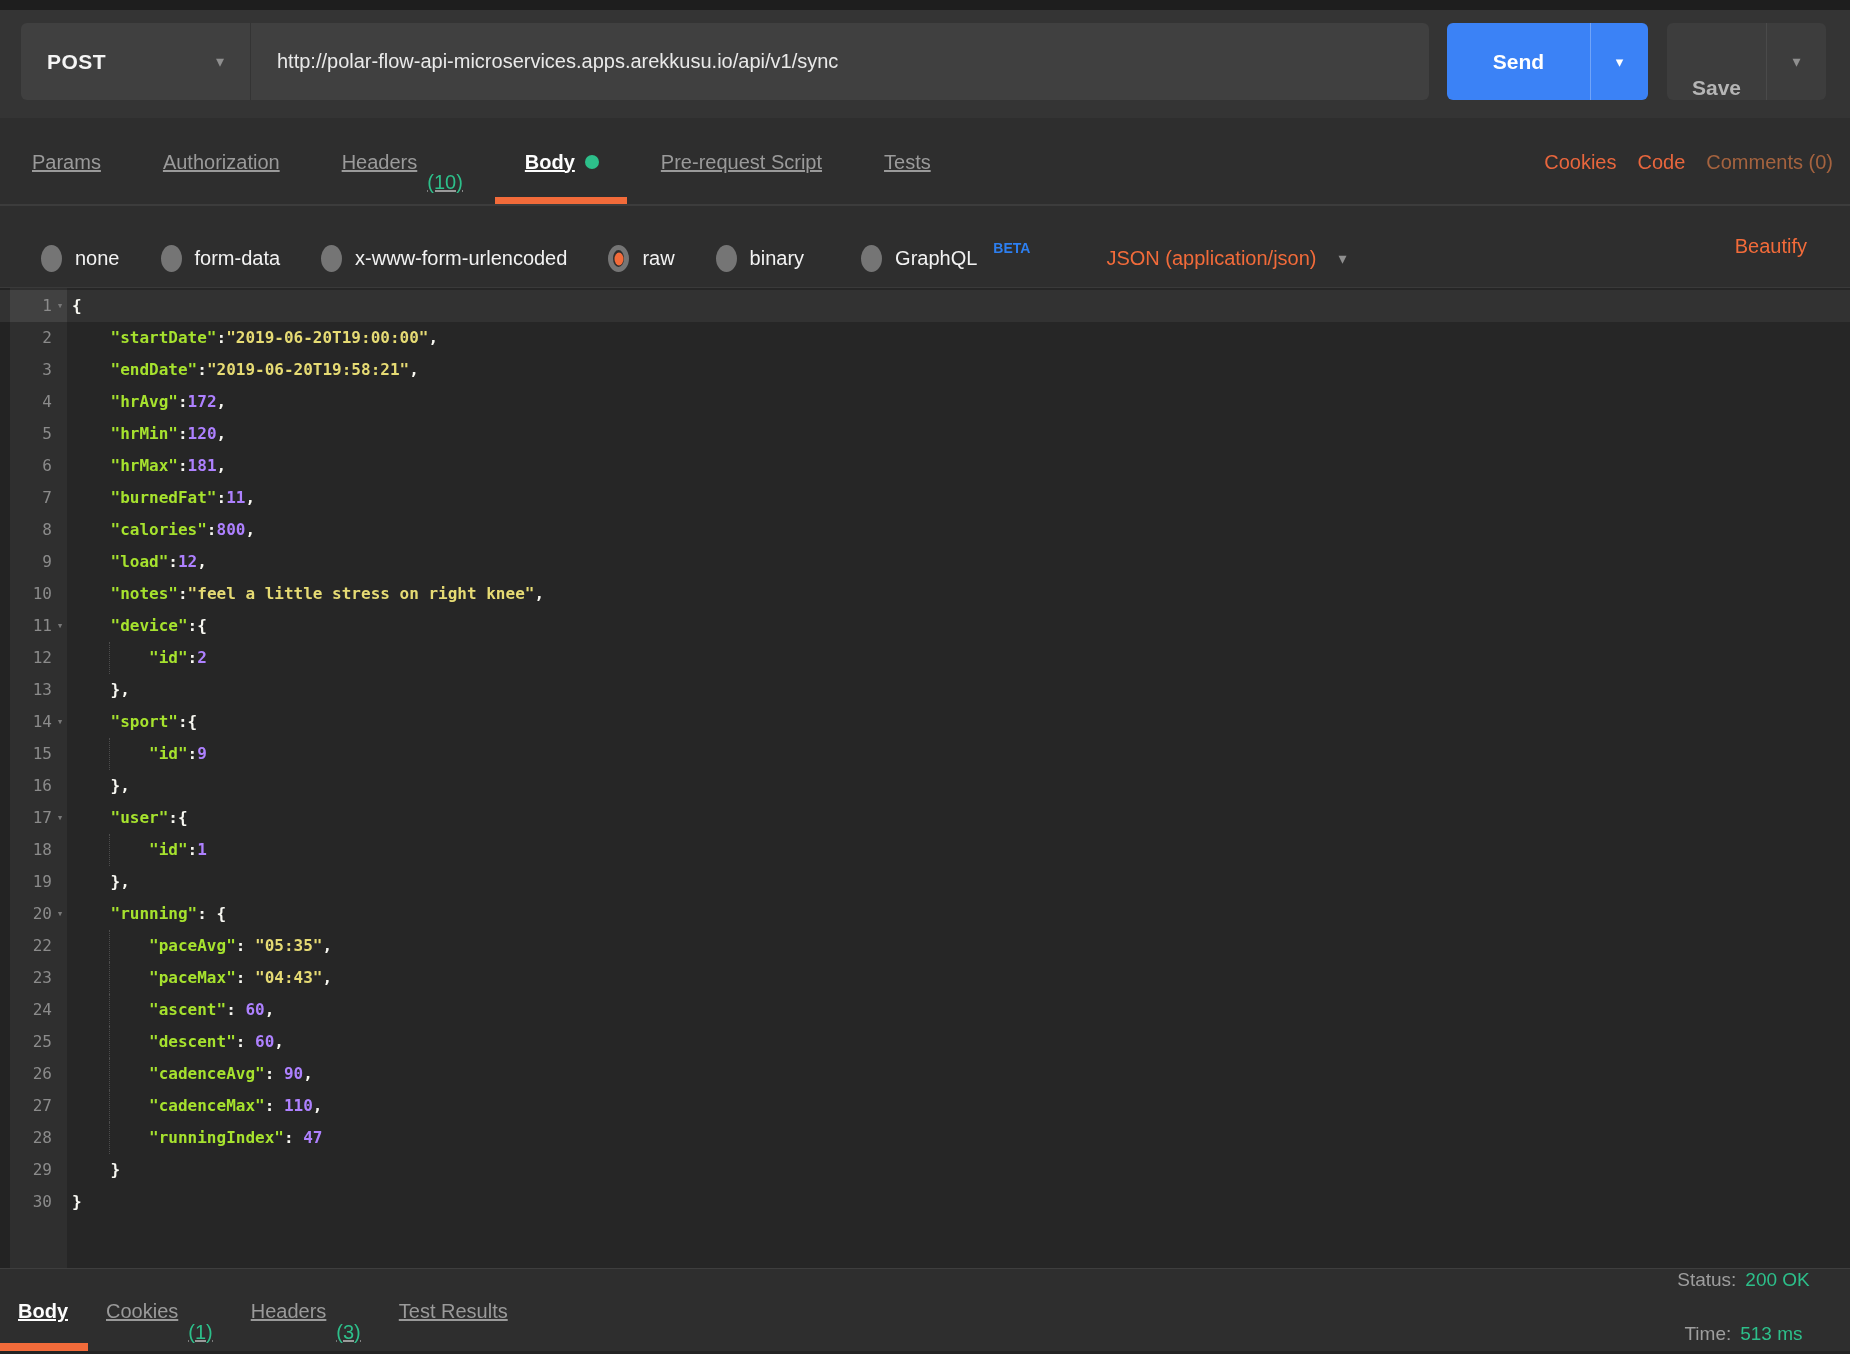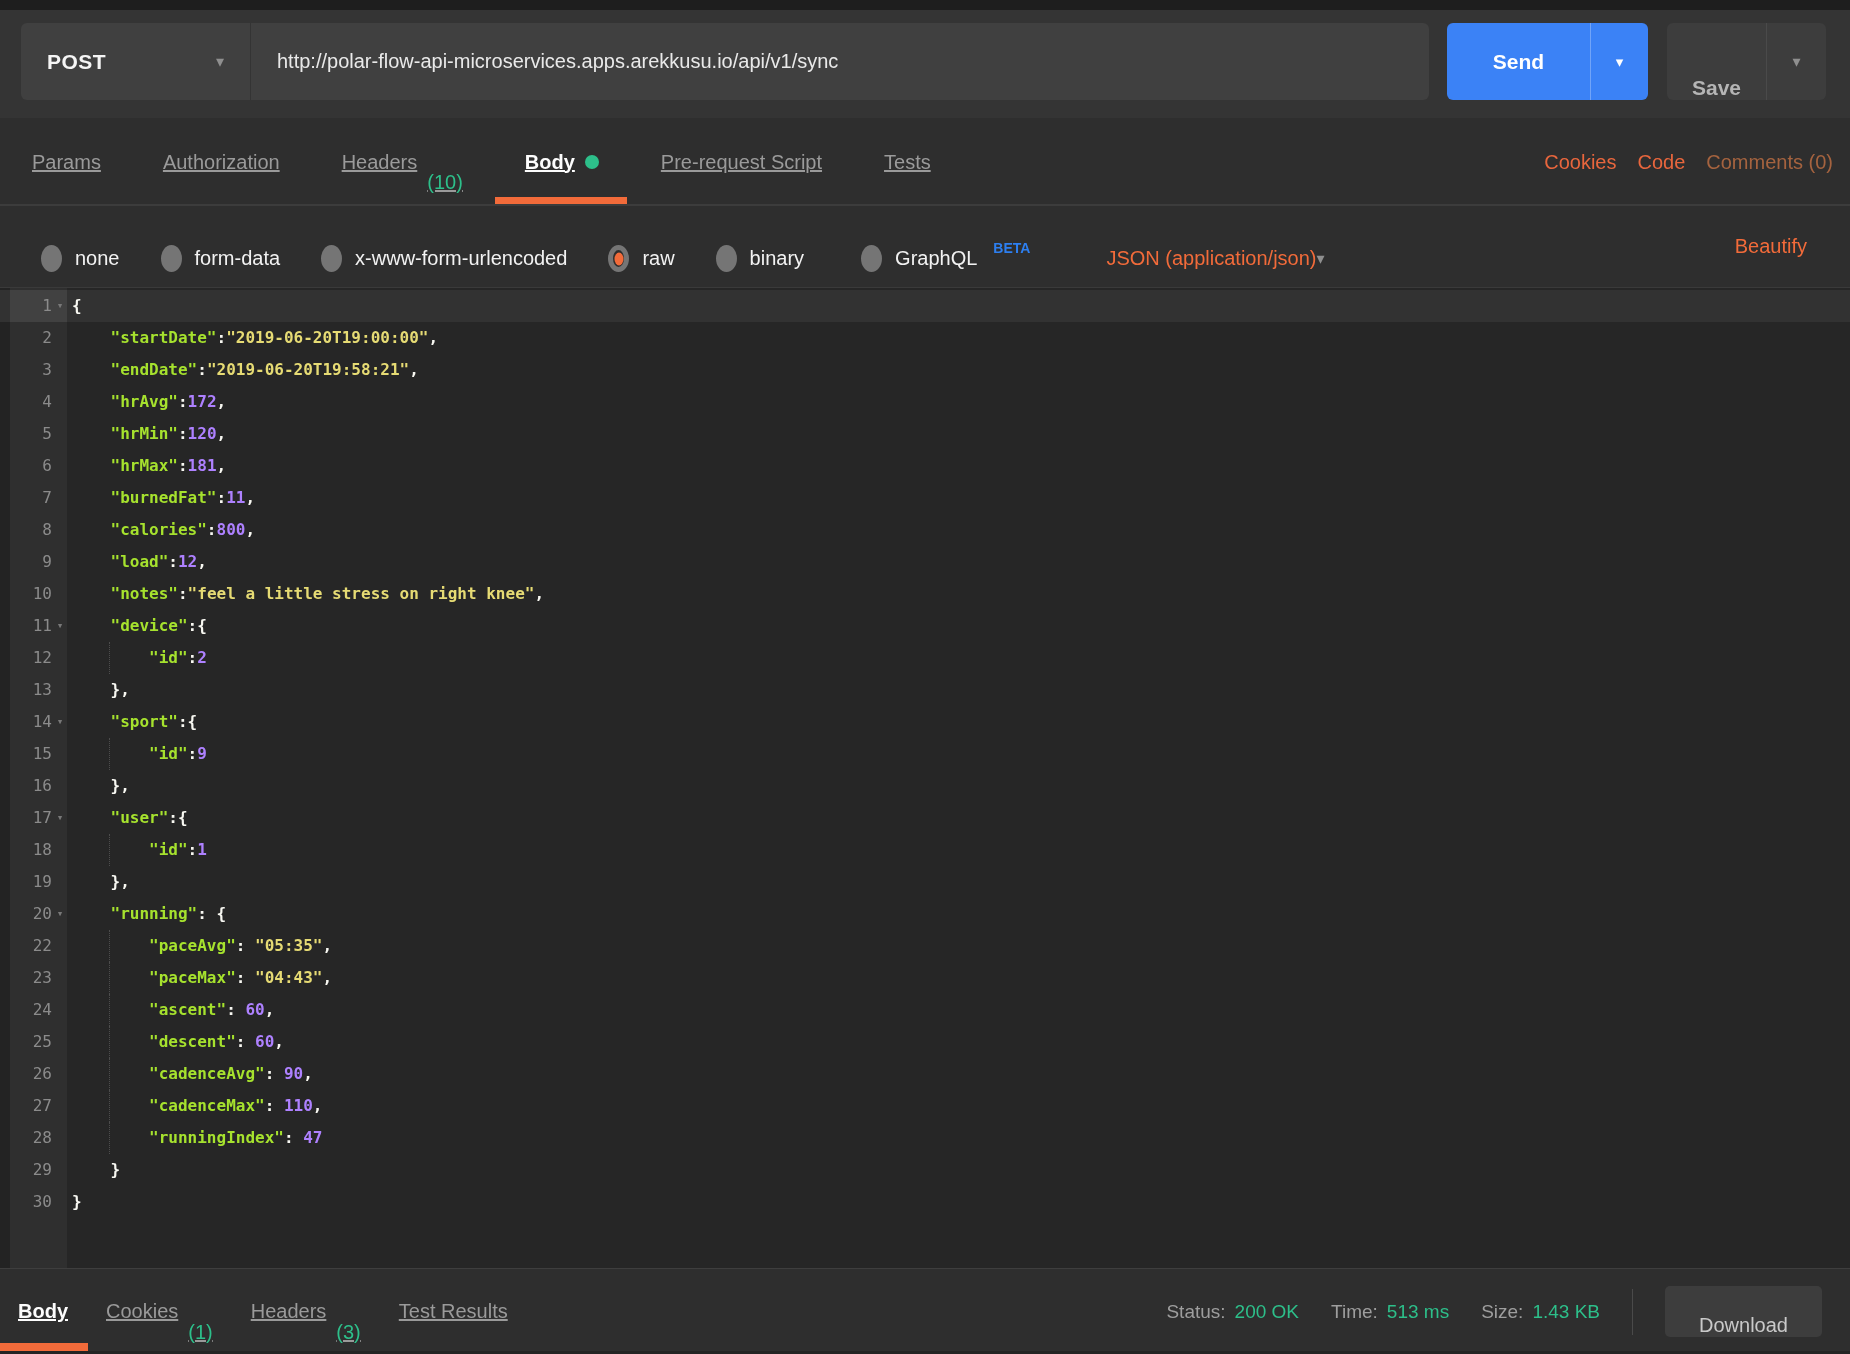--- a/index.html
+++ b/index.html
@@ -54,21 +54,21 @@
   #radio-row { left:0; top:206px; width:1850px; height:81px; background:#2e2e2e; }
   #radio-group { position:absolute; left:41px; top:12px; height:81px; display:flex; align-items:center; gap:41px; }
   .radio-item { display:flex; align-items:center; gap:13px; cursor:pointer; }
   .radio-circle { width:21px; height:27px; border-radius:50%; background:#757575; }
   .radio-circle.sel { background:transparent; border:5px solid #757575; position:relative; }
   .radio-circle.sel::after { content:""; position:absolute; left:50%; top:50%;
     transform:translate(-50%,-50%); width:9px; height:13px; border-radius:50%; background:#f26b3a; }
   .radio-label { color:#f2f2f2; font-size:20px; }
   .radio-badge { color:#2d7ff0; font-size:14px; font-weight:bold; position:relative; top:-11px; margin-left:3px; }
   #graphql-item { margin-left:16px; }
-  #content-type { margin-left:35px; display:flex; align-items:center; cursor:pointer; }
+  #content-type { margin-left:35px; display:flex; align-items:center; gap:22px; cursor:pointer; }
   #content-type .ct-label { color:#f26b3a; font-size:20px; }
   #beautify-link { position:absolute; right:43px; top:0; height:81px; display:flex; align-items:center;
     color:#f26b3a; font-size:20px; cursor:pointer; }
 
   
   #editor { left:0; top:287px; width:1850px; height:981px; background:#262626;
     border-top:1px solid #3a3a3a; font-family:"DejaVu Sans Mono", monospace; overflow:hidden; }
   #gutter-bg { position:absolute; left:10px; top:0; width:57px; height:100%; background:#2f2f2f; }
   #left-strip { position:absolute; left:0; top:0; width:10px; height:100%; background:#232323; }
   #lines { position:absolute; left:0; top:2px; width:100%; }
@@ -82,21 +82,21 @@
   .guide { position:absolute; left:109px; top:0; height:32px; border-left:1px dotted #4d4d4d; }
   .code { position:absolute; left:72px; top:0; font-size:16px; font-weight:bold; }
   .tk-p { color:#f8f8f2; } .tk-k { color:#a6e22e; } .tk-s { color:#e6db74; } .tk-d { color:#ae81ff; }
 
   
   #bottom-bar { left:0; top:1268px; width:1850px; height:86px; background:#2e2e2e;
     border-top:1px solid #3e3e3e; }
   #bottom-tabs { position:absolute; left:18px; top:0; height:85px; display:flex; align-items:center; gap:38px; }
   #bottom-underline { position:absolute; left:0; top:1343px; width:88px; height:8px; background:#f26b3a; }
   #bottom-edge { position:absolute; left:0; top:1351px; width:1850px; height:3px; background:#242424; }
-  #status-group { position:absolute; right:28px; top:0; height:85px; display:flex; align-items:center; gap:32px; }
+  #status-group { position:absolute; right:28px; top:0; height:85px; display:flex; align-items:center; gap:32px;flex-direction:column; }
   .stat { display:flex; align-items:center; gap:9px; font-size:19px; }
   .stat .lbl { color:#9e9e9e; }
   .stat .val { color:#2dbf8a; }
   #v-divider { width:1px; height:46px; background:#4a4a4a; }
   #download-btn { width:157px; height:51px; background:#3d3d3d; border-radius:5px;
     display:flex; align-items:flex-end; justify-content:center; color:#c9c9c9; font-size:20px; cursor:pointer; }
 </style>
 <style>#bottom-tabs .tab.active::after{display:none;}</style></head>
 <body>
 

